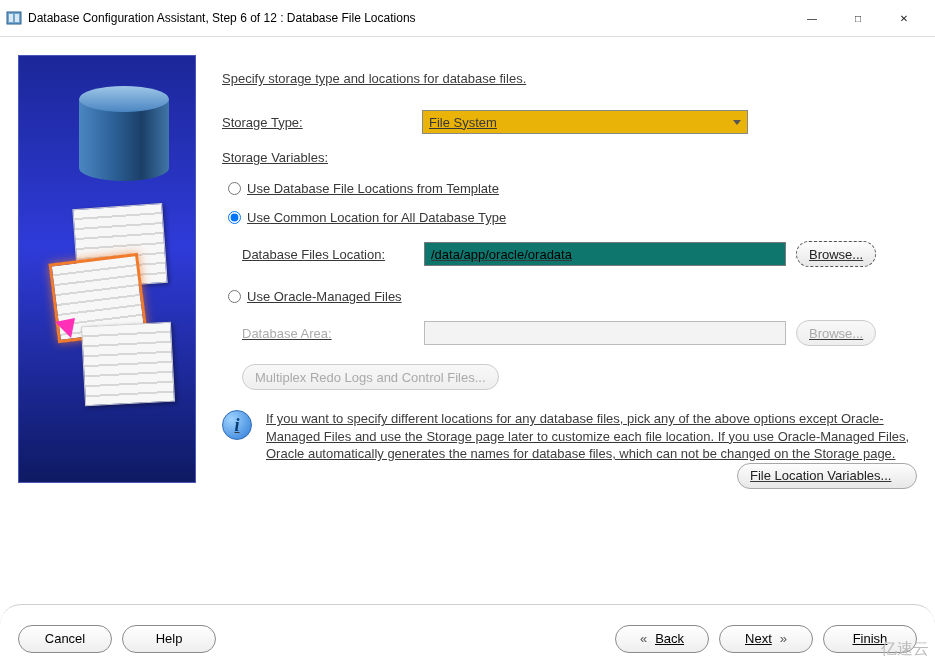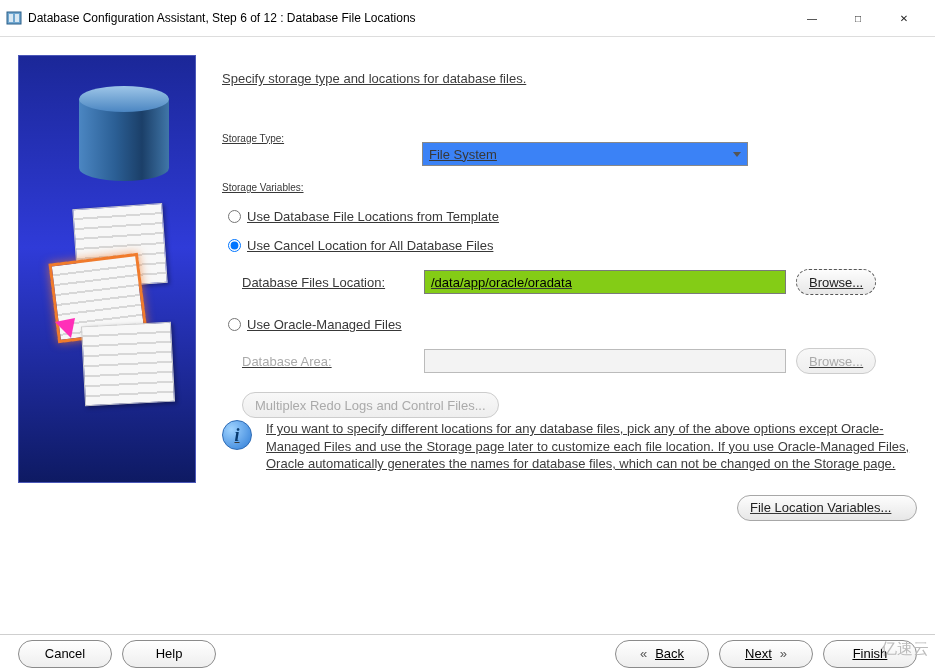--- a/index.html
+++ b/index.html
@@ -81,41 +81,40 @@
 
     .form-area {
       flex: 1;
       display: flex;
       flex-direction: column;
       color: #383838;
       text-decoration: underline;
     }
     .instr { font-size: 13px; color: #3d3d3d; margin-top: 16px; margin-bottom: 24px; }
     .row { display: flex; align-items: center; margin-bottom: 16px; }
-    .lbl { width: 200px; font-size: 10px; }
+    .lbl { width: 200px; font-size: 13px; }
     .select-wrap {
       width: 326px; height: 24px;
-      border: 1px solid #888; background: #3b82f6;
+      border: 1px solid #888; background: #eab308;
       display: flex; align-items: center; padding: 0 6px;
       justify-content: space-between;
-      margin-top: 32px;
     }
     .select-wrap .arrow-down {
       width: 0; height: 0; border-left: 4px solid transparent; border-right: 4px solid transparent;
       border-top: 5px solid #555;
     }
     .radio-row { display: flex; align-items: center; gap: 6px; margin: 4px 0 10px 6px; font-size: 13px; }
     .radio-row input[type=radio]{ width:13px; height:13px; }
     .indent { margin-left: 20px; }
     .field-row { display: flex; align-items: center; gap: 10px; margin: 6px 0 18px 20px; }
     .field-lbl { width: 172px; font-size: 13px; }
     .text-input {
       flex: 1; max-width: 362px; height: 24px;
       border: 1px solid #7a7a7a; padding: 2px 6px;
-      font-family: inherit; font-size: 13px; background: #84cc16;
+      font-family: inherit; font-size: 13px; background: #0f766e;
     }
     .text-input:disabled { background: #f3f3f3; color: #999; border-color: #bbb; }
     .btn {
       height: 26px; padding: 0 12px;
       border: 1px solid #a7a7a7; border-radius: 13px;
       background: linear-gradient(180deg,#fdfdfd,#e7e7e7);
       font-size: 13px; color: #222;
       display: inline-flex; align-items: center; gap: 6px;
       cursor: default;
     }
@@ -128,29 +127,30 @@
     .info-icon {
       width: 30px; height: 30px; flex: 0 0 30px;
       border-radius: 50%;
       background: radial-gradient(circle at 30% 30%, #9fd3ff, #2d7bd6);
       display: flex; align-items: center; justify-content: center;
       font-family: Georgia, serif; font-style: italic; font-weight: bold;
       color: #083a6e; font-size: 18px;
       border: 1px solid #2d6bb5;
     }
     .info-text { font-size: 13px; line-height: 1.35; color: #3d3d3d; }
-    .var-btn-row { display: flex; justify-content: flex-end; margin-top: 22px; }
+    .var-btn-row { display: flex; justify-content: flex-end; }
     
     .bottombar {
-      height: 38px;
+      height: 68px;
       border-top: 1px solid #cfcfcf;
       display: flex; align-items: center;
       padding: 0 18px;
       gap: 10px;
       background: #fff;
+      border-radius: 21px;
     }
     .bottombar .spacer2 { flex: 1; }
     .pill {
       min-width: 94px; height: 28px;
       border: 1px solid #8b8b8b; border-radius: 14px;
       background: linear-gradient(180deg,#fff,#eee);
       display: inline-flex; align-items: center; justify-content: center;
       font-size: 13px; gap: 8px; padding: 0 14px;
       cursor: default;
     }
@@ -213,41 +213,41 @@
 
     <div class="lbl" style="margin-bottom:12px;">Storage Variables:</div>
 
     <label class="radio-row">
       <input type="radio" name="loc" style="">
       <span>Use Database File Locations from Template</span>
     </label>
 
     <label class="radio-row">
       <input type="radio" name="loc" checked="" style="">
-      <span>Use Cancel Location for All Database Files</span>
+      <span>Use Common Location for All Database Type</span>
     </label>
 
     <div class="field-row">
       <div class="field-lbl">Database Files Location:</div>
       <input class="text-input" type="text" value="/data/app/oracle/oradata" style="">
       <button class="btn dashed">Browse...</button>
     </div>
 
     <label class="radio-row">
       <input type="radio" name="loc" style="">
       <span>Use Oracle-Managed Files</span>
     </label>
 
     <div class="field-row">
       <div class="field-lbl disabled-text">Database Area:</div>
       <input class="text-input" type="text" disabled="" value="" style="">
       <button class="btn disabled" disabled="">Browse...</button>
     </div>
 
-    <div class="indent" style="">
+    <div class="indent" style="margin-bottom:18px;">
       <button class="btn disabled" disabled="">Multiplex Redo Logs and Control Files...</button>
     </div>
 
     <div class="info-row">
       <div class="info-icon">i</div>
       <div class="info-text">If you want to specify different locations for any database files, pick any of the above options except Oracle-Managed Files and use the Storage page later to customize each file location. If you use Oracle-Managed Files, Oracle automatically generates the names for database files, which can not be changed on the Storage page.</div>
     </div>
 
     <div class="var-btn-row">
       <button class="btn" style="min-width:180px;">File Location Variables...</button>

